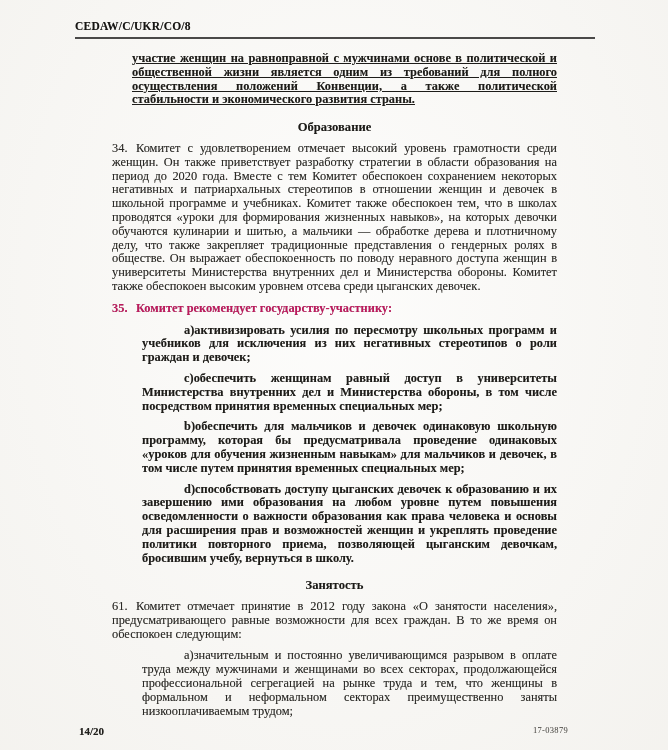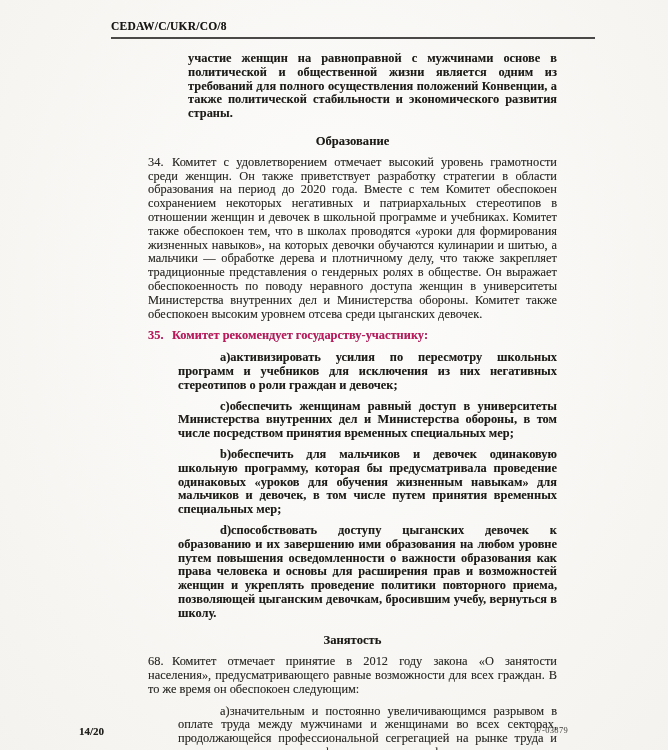--- a/index.html
+++ b/index.html
@@ -13,21 +13,20 @@
     background:
       radial-gradient(ellipse at 50% 40%, rgba(255,255,255,0.6), rgba(190,185,175,0.10)),
       #faf9f6;
     font-family: "Liberation Serif", "DejaVu Serif", serif;
     color: #2b2a27;
     overflow: hidden;
   }
   .page {
     position: absolute;
     inset: 0;
-    padding-left: 36px;
   }
   
   .hdr {
     margin: 20px 73px 0 75px;
   }
   .doc-symbol {
     font-size: 11.5px;
     font-weight: bold;
     letter-spacing: 0.2px;
     color: #171614;
@@ -42,23 +41,24 @@
   .doc-body {
     margin: 12px 111px 0 112px;
     font-size: 12.4px;
     line-height: 13.8px;
     text-align: justify;
     hyphens: auto;
     -webkit-hyphens: auto;
     text-shadow: 0 0 0.5px rgba(55,52,46,0.4);
   }
   .lead {
-    margin: 13px 0 8px 40px;
+    margin: 13px 0 8px 20px;
     font-weight: bold;
     color: #1d1c19;
+    text-decoration: underline;
   }
   h2.section {
     font-size: 12.6px;
     font-weight: bold;
     color: #1b1a17;
     margin: 14px 0 7px 0;
     text-align: center;
   }
   p.para {
     margin: 0 0 8px 0;
@@ -131,21 +131,21 @@
     <p class="item rec"><span class="letter">a)</span><span>активизировать усилия по пересмотру школьных программ и учебников для исключения из них негативных стереотипов о роли граждан и девочек;</span></p>
 
     <p class="item rec"><span class="letter">c)</span><span>обеспечить женщинам равный доступ в университеты Министерства внутренних дел и Министерства обороны, в том числе посредством принятия временных специальных мер;</span></p>
 
     <p class="item rec"><span class="letter">b)</span><span>обеспечить для мальчиков и девочек одинаковую школьную программу, которая бы предусматривала проведение одинаковых «уроков для обучения жизненным навыкам» для мальчиков и девочек, в том числе путем принятия временных специальных мер;</span></p>
 
     <p class="item rec last-item"><span class="letter">d)</span><span>способствовать доступу цыганских девочек к образованию и их завершению ими образования на любом уровне путем повышения осведомленности о важности образования как права человека и основы для расширения прав и возможностей женщин и укреплять проведение политики повторного приема, позволяющей цыганским девочкам, бросившим учебу, вернуться в школу.</span></p>
 
     <h2 class="section">Занятость</h2>
 
-    <p class="para"><span class="pnum">68.</span><span>Комитет отмечает принятие в 2012 году закона «О занятости населения», предусматривающего равные возможности для всех граждан. В то же время он обеспокоен следующим:</span></p>
+    <p class="para"><span class="pnum">61.</span><span>Комитет отмечает принятие в 2012 году закона «О занятости населения», предусматривающего равные возможности для всех граждан. В то же время он обеспокоен следующим:</span></p>
 
     <p class="item"><span class="letter">a)</span><span>значительным и постоянно увеличивающимся разрывом в оплате труда между мужчинами и женщинами во всех секторах, продолжающейся профессиональной сегрегацией на рынке труда и тем, что женщины в формальном и неформальном секторах преимущественно заняты низкооплачиваемым трудом;</span></p>
 
   </div>
 
   <div class="ftr">
     <div class="page-num">14/20</div>
     <div class="job-num">17-03879</div>
   </div>
 

